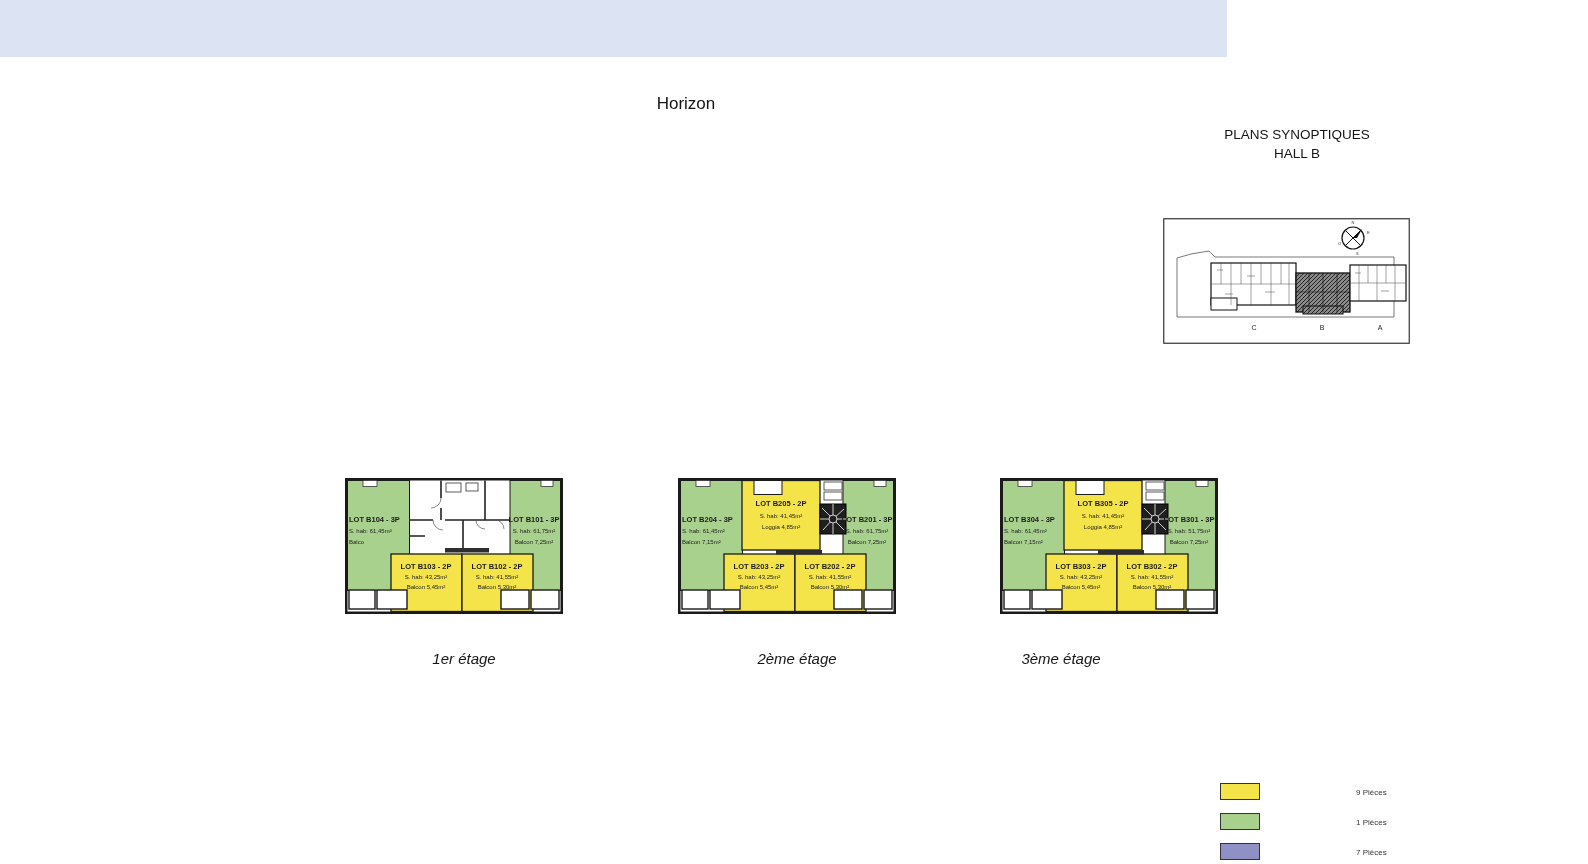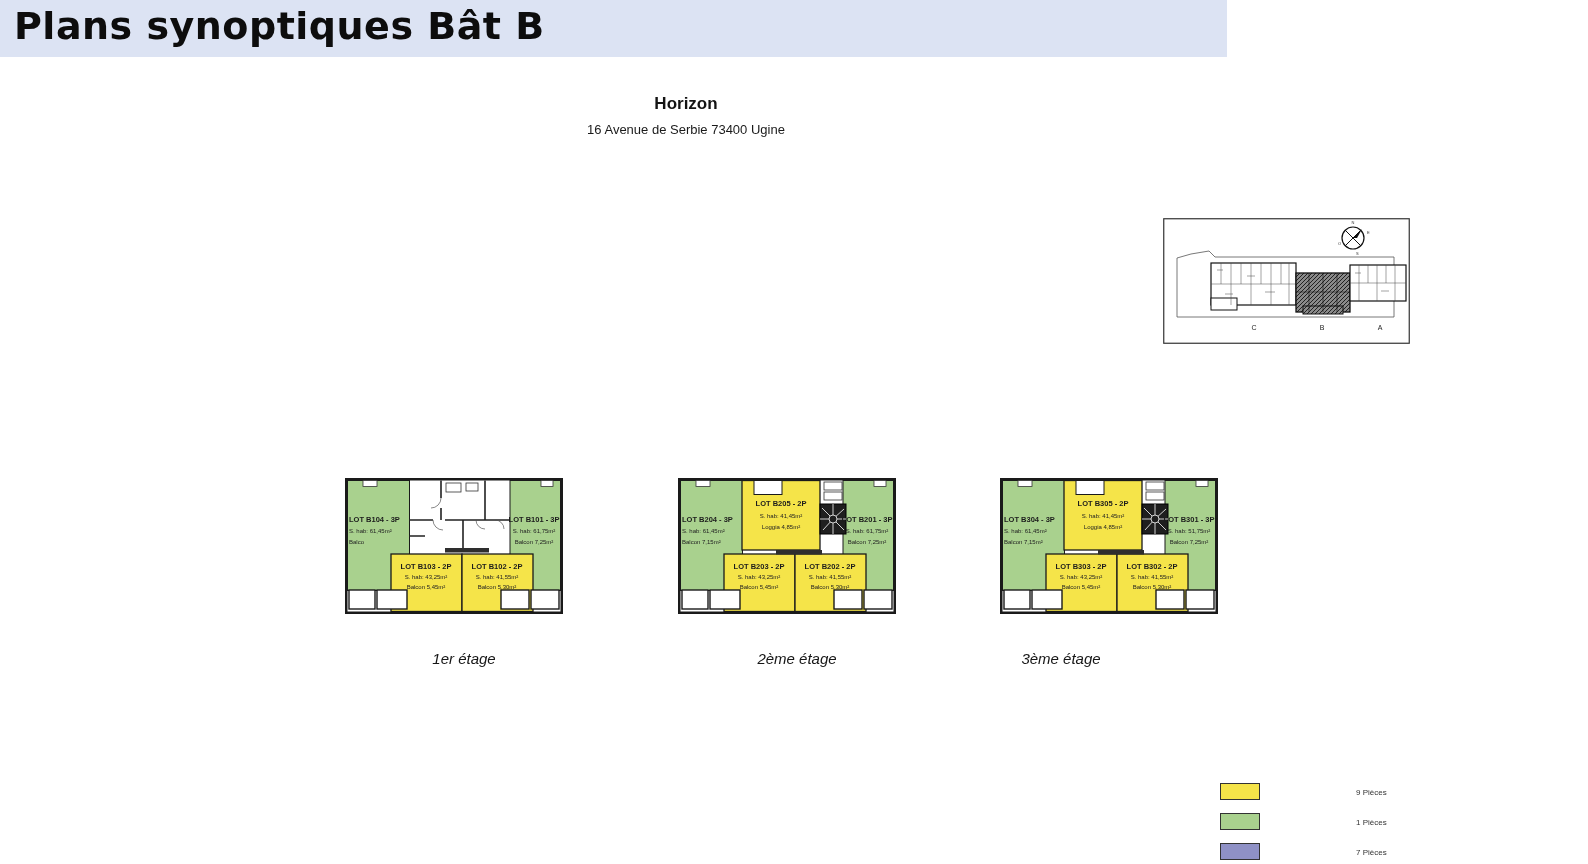--- a/index.html
+++ b/index.html
@@ -6,21 +6,21 @@
   #canvas{position:relative;width:1588px;height:864px;background:#ffffff;overflow:hidden;
           font-family:"Liberation Sans",sans-serif;color:#111;}
   .abs{position:absolute;}
 
   
   #header-band{left:0;top:0;width:1227px;height:57px;background:#dce3f3;}
   #page-title{left:14px;top:4px;font-family:"DejaVu Sans","Liberation Sans",sans-serif;
               font-weight:800;font-size:38px;letter-spacing:.5px;color:#0d0d0d;white-space:nowrap;}
 
   
-  #project-name{left:486px;top:94px;width:400px;text-align:center;font-size:17px;font-weight:700;color:#141414;}
+  #project-name{left:486px;top:94px;width:400px;text-align:center;font-size:17px;font-weight:400;color:#141414;}
   #project-address{left:436px;top:122px;width:500px;text-align:center;font-size:13px;color:#1a1a1a;}
 
   
   #hall-title{left:1157px;top:126px;width:280px;text-align:center;font-size:13.5px;line-height:1.4;color:#141414;}
 
   
   .floor-caption{top:650px;width:218px;text-align:center;font-size:15px;color:#161616;font-style:italic;}
 
   
   .legend-swatch{width:40px;height:17px;border:1.5px solid #333;box-sizing:border-box;}
@@ -38,25 +38,27 @@
   .t-compass{font-size:4px;fill:#333;}
   .fill-2p{fill:#f5e449;}
   .fill-3p{fill:#a9d18e;}
 </style>
 </head>
 <body>
 
 <div id="canvas">
 
   <div class="abs" id="header-band"></div>
-  <div class="abs" id="page-title">Plans synoptiques Bât B</div>
 
   <div class="abs" id="project-name">Horizon</div>
-  <div class="abs" id="project-address">16 Avenue de Serbie 73400 Ugine</div>
-
+
+  <div class="abs" id="hall-title">
+    <div>PLANS SYNOPTIQUES</div>
+    <div>HALL B</div>
+  </div>
 
   <svg class="abs" style="left:1163px;top:218px" width="247" height="126" viewBox="0 0 247 126">
     <defs>
       <pattern id="hatch" width="4" height="4" patternUnits="userSpaceOnUse">
         <rect width="4" height="4" fill="#8a8a8a"></rect>
         <path d="M0,4 L4,0 M-1,1 L1,-1 M3,5 L5,3" stroke="#222" stroke-width="1"></path>
       </pattern>
     </defs>
     <rect x="0.75" y="0.75" width="245.5" height="124.5" fill="#fff" stroke="#333" stroke-width="1.2"></rect>
     <path d="M14,99 L14,40 L28,36 L46,33 L52,39 L231,39 L231,99 Z" fill="none" stroke="#555" stroke-width="0.8"></path>

